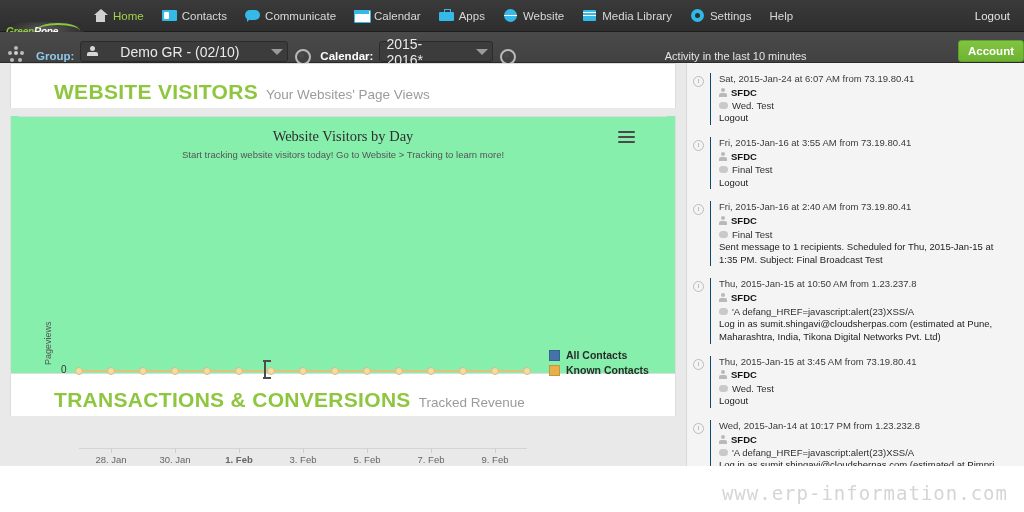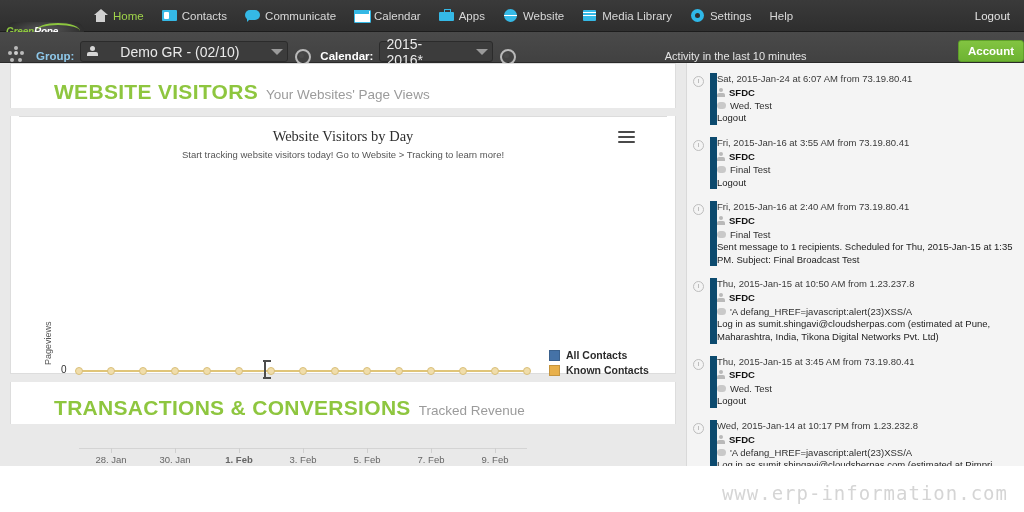--- a/index.html
+++ b/index.html
@@ -125,21 +125,21 @@
     border:1px solid #5e9e2a; border-radius:3px; color:#fff; font-size:11.5px;
     padding:0 9px; display:flex;align-items:center; cursor:pointer; font-weight:bold;
   }
 
   
   .content {
     position:absolute; left:0; top:63px; width:686px; height:449px;
     background:#e9e9e9; overflow:hidden;
   }
   .panel {
-    background:#ffffff; margin:8px 10px; border:1px solid #ddd; border-top:none;
+    background:#86efac; margin:0 10px; border:1px solid #ddd; border-top:none;
   }
   .sec-title-row{
     padding: 16px 0 4px 18px; background:#fff; margin:0 10px;
     border-left:1px solid #ddd;border-right:1px solid #ddd;border-top:1px solid #ddd;
     display:flex; align-items:baseline; gap:8px;
   }
   .sec-title { color:#8ec63f; font-size:21px; font-weight:bold; letter-spacing:.3px;margin-left:25px;}
   .sec-sub { color:#9b9b9b; font-size:13.5px; }
 
   .chart-box { position:relative; height:256px; }
@@ -184,21 +184,21 @@
     position:absolute; left:686px; top:63px; width:338px; height:449px;
     background:#f4f4f4; border-left:1px solid #d9d9d9; overflow:hidden;
     padding: 6px 0 0 0;
   }
   .act-item{ display:flex; gap:6px; padding:4px 10px 8px 6px; }
   .clock{
     width:11px;height:11px;border:1px solid #bdbdbd;border-radius:50%;flex:none;margin-top:3px;
     position:relative;background:#f4f4f4;
   }
   .clock::after{content:"";position:absolute;left:4px;top:2px;width:1px;height:4px;background:#bdbdbd;}
-  .act-body{flex:1; border-left:7px solid #0c4a6e; padding-left:0;}
+  .act-body{flex:1; border-left:1px solid #0c4a6e; padding-left:8px;}
   .act-time{font-size:9.5px;color:#3a3a3a;line-height:1.35;}
   .act-user{font-size:9.5px;font-weight:bold;color:#111;display:flex;align-items:center;gap:4px;line-height:1.4;}
   .mini-person{width:8px;height:9px;position:relative;flex:none;opacity:.55;}
   .mini-person::before{content:"";position:absolute;left:2px;top:0;width:4px;height:4px;border-radius:50%;background:#8a8a8a;}
   .mini-person::after{content:"";position:absolute;left:0;top:5px;width:8px;height:4px;border-radius:2px 2px 0 0;background:#8a8a8a;}
   .act-group{font-size:9.5px;color:#2f2f2f;display:flex;align-items:center;gap:4px;line-height:1.4;}
   .mini-cloud{width:9px;height:7px;background:#c9c9c9;border-radius:4px;flex:none;}
   .act-desc{font-size:9.5px;color:#222;line-height:1.35;}
 
   

